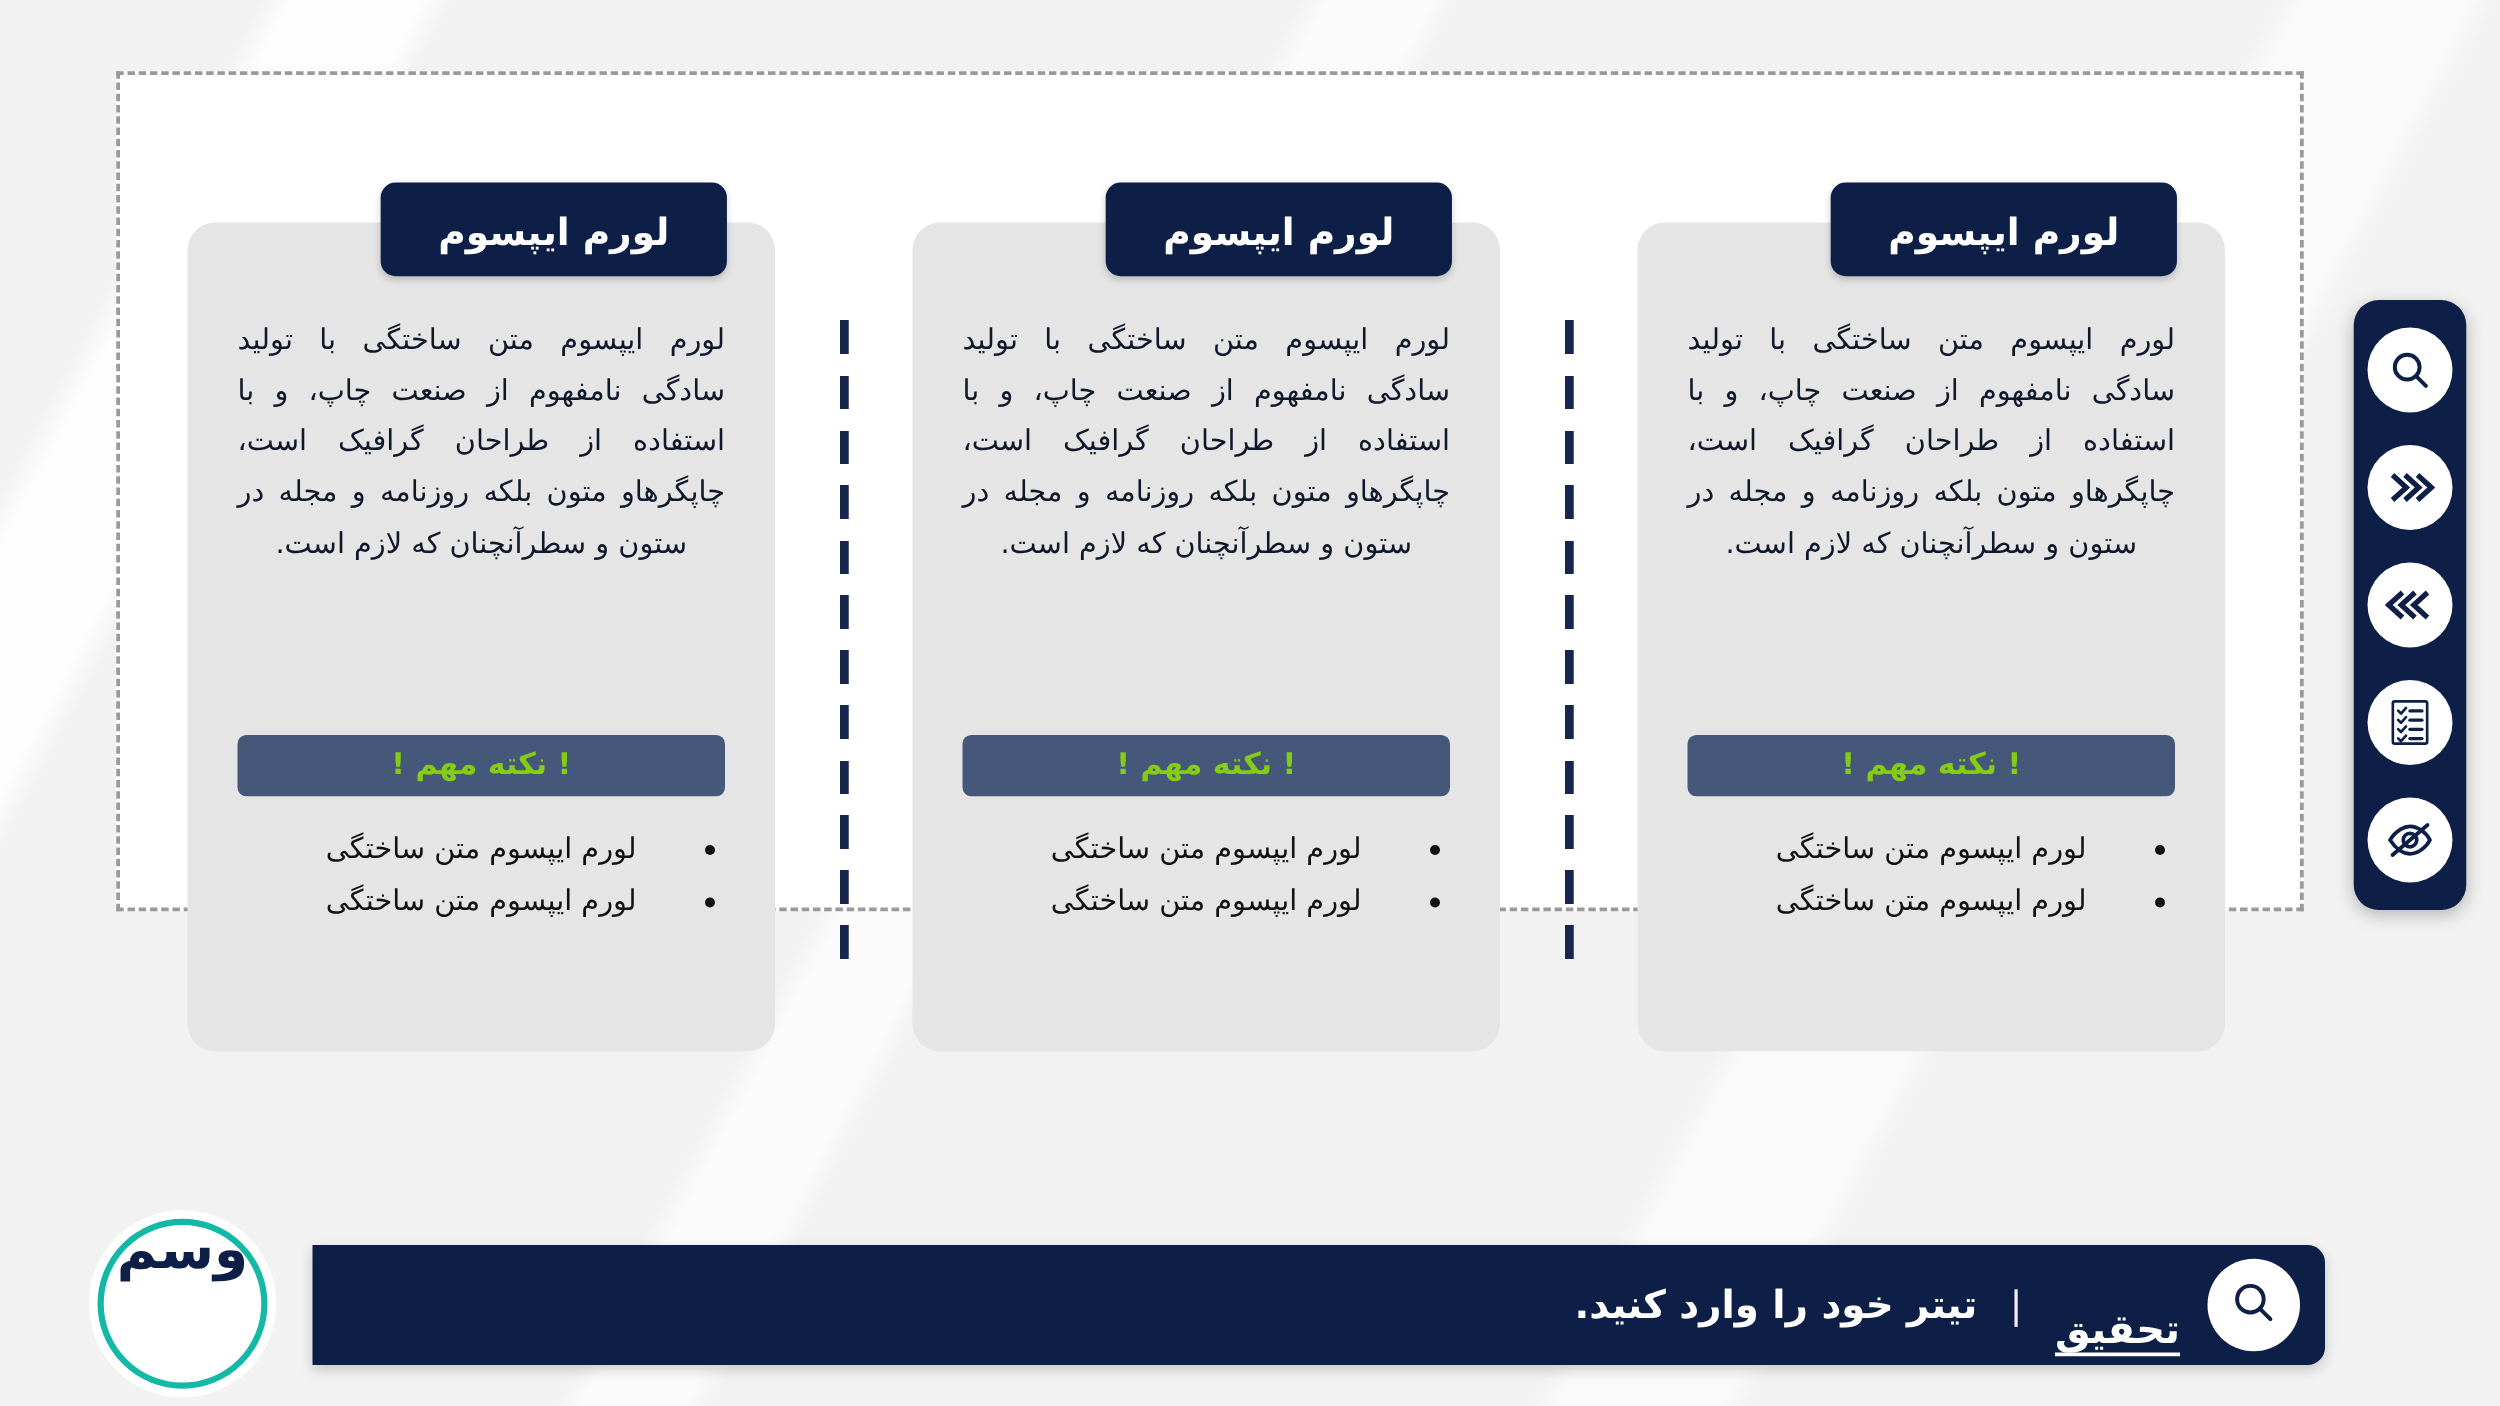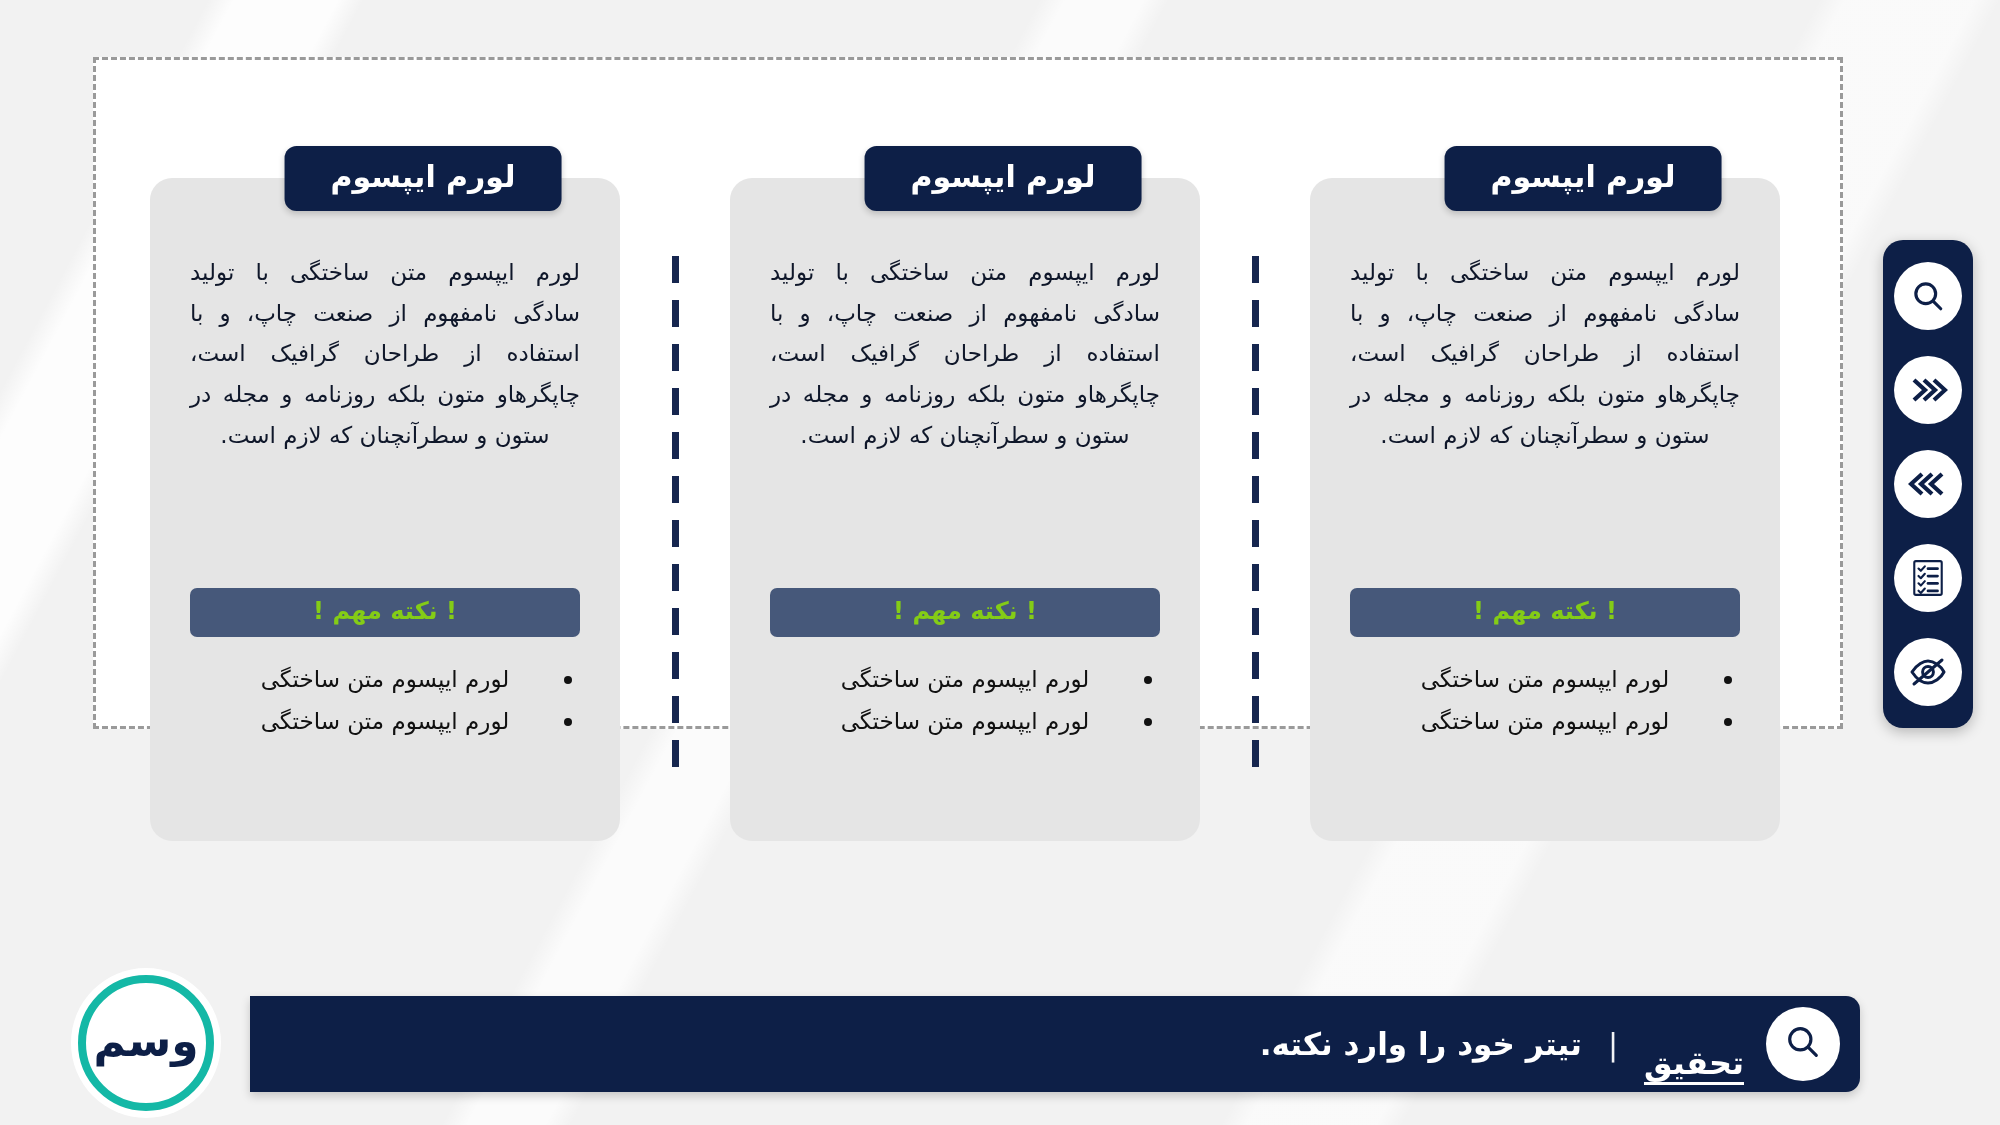--- a/index.html
+++ b/index.html
@@ -72,25 +72,25 @@
     border-radius: 22px;
     padding: 74px 40px 30px 40px;
     min-height: 663px;
   }
 
   .card-badge {
     position: absolute;
     top: -32px;
     left: 50%;
     transform: translateX(-50%);
-    margin-left: 38px;
+    margin-left: 58px;
     background: #0d1f47;
     color: #ffffff;
     border-radius: 12px;
-    padding: 14px 46px 18px 46px;
+    padding: 24px 46px 18px 46px;
     font-size: 30px;
     font-weight: bold;
     line-height: 1.1;
     white-space: nowrap;
     box-shadow: 0 3px 6px rgba(0,0,0,.18);
     z-index: 5;
   }
 
   .card-body {
     font-size: 23px;
@@ -244,24 +244,23 @@
 
   
   #logo {
     position: absolute;
     left: 78px;
     bottom: 14px;
     width: 136px;
     height: 136px;
     border-radius: 50%;
     background: #ffffff;
-    border: 8px solid #14b8a6;
+    border: 5px solid #14b8a6;
     box-shadow: 0 0 0 7px #ffffff;
     display: flex;
-    align-items: center;
     justify-content: center;
     z-index: 7;
   }
   #logo-text {
     color: #0d1f47;
     font-size: 44px;
     font-weight: bold;
     line-height: 1;
     transform: translateY(-2px);
   }
@@ -384,18 +383,18 @@
   <div id="bottom-search">
     <span>
       <svg width="38" height="38" viewBox="0 0 24 24" fill="none" stroke="#0d1f47" stroke-width="2" stroke-linecap="round">
         <circle cx="10.3" cy="10.3" r="6.7"></circle>
         <line x1="15.2" y1="15.2" x2="20.4" y2="20.4"></line>
       </svg>
     </span>
   </div>
   <a id="bar-link" href="#">تحقیق</a>
   <span id="bar-sep">|</span>
-  <span id="bar-title">تیتر خود را وارد نکته.</span>
+  <span id="bar-title">تیتر خود را وارد کنید.</span>
 </div>
 
 <div id="logo">
   <span id="logo-text">وسم</span>
 </div>
 
 </body></html>

